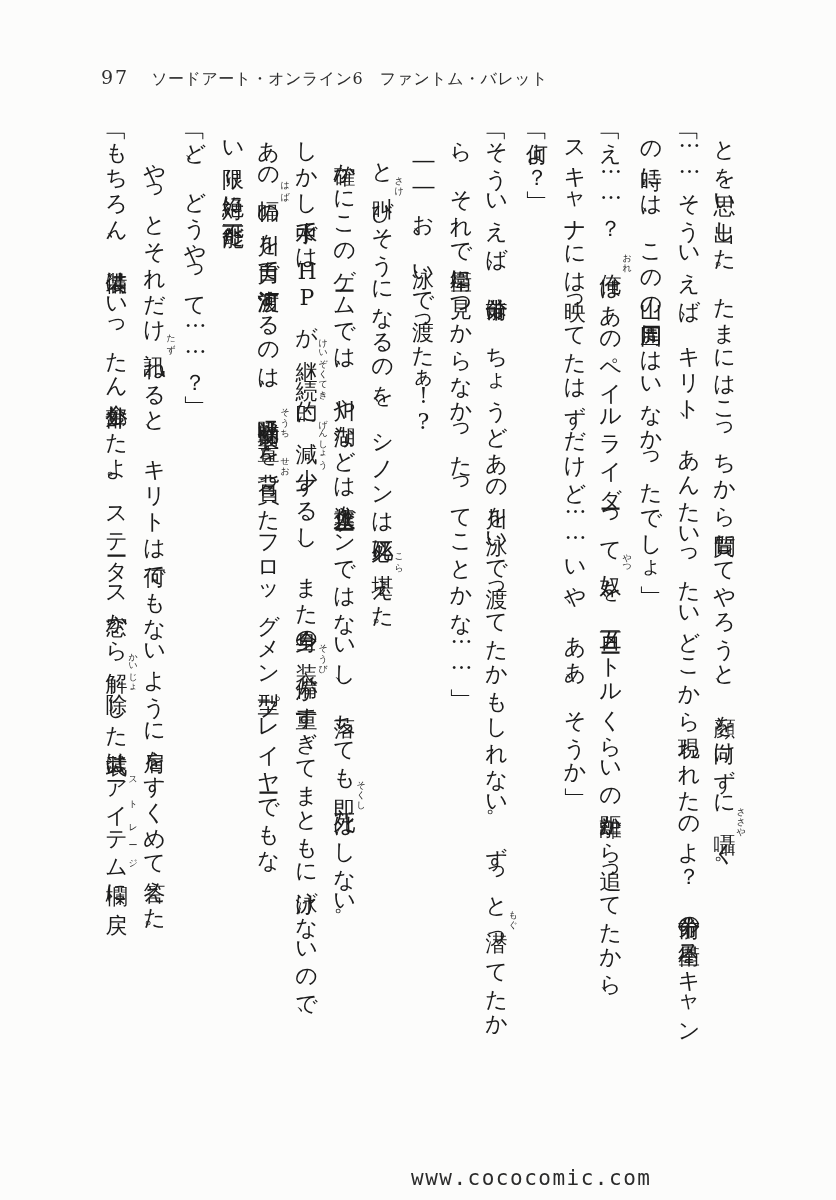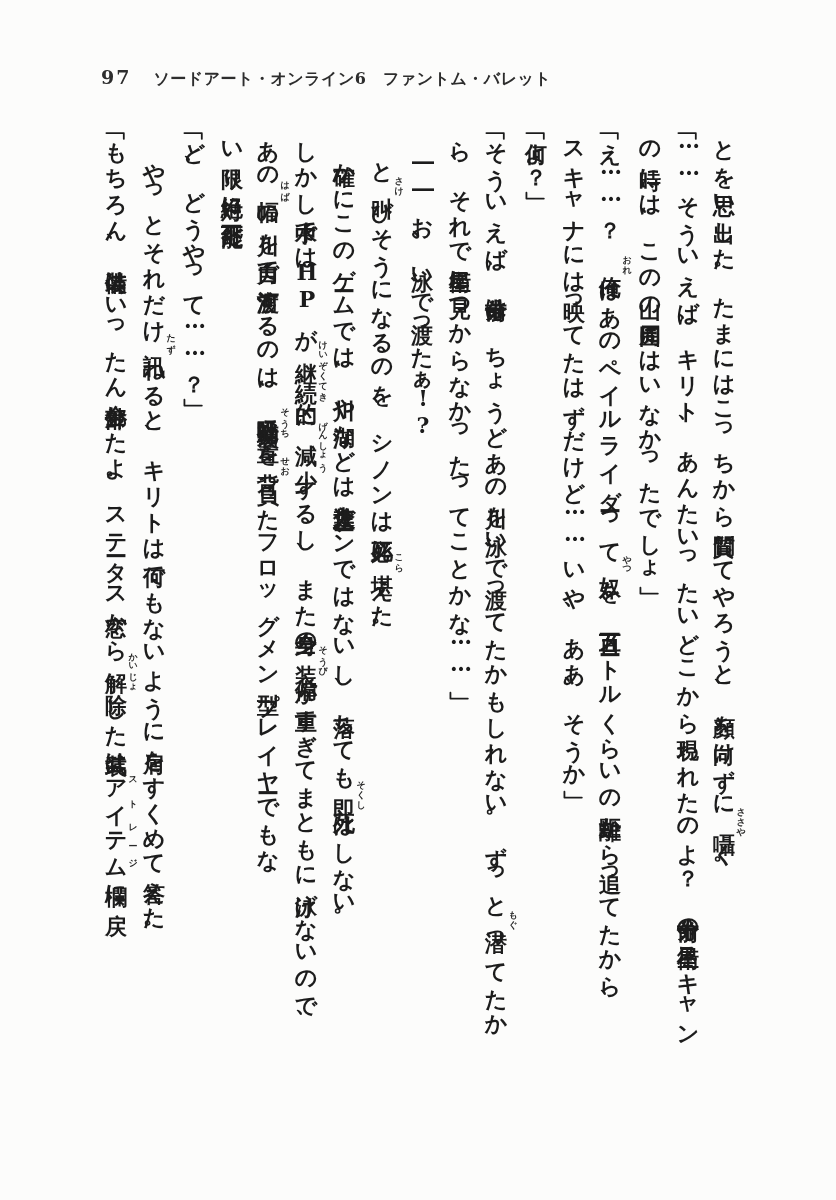--- a/index.html
+++ b/index.html
@@ -9,21 +9,20 @@
     height: 1200px;
     background: #fcfcfb;
     font-family: "DejaVu Serif", "Liberation Serif", serif;
     overflow: hidden;
   }
   .page {
     position: absolute;
     top: 0; left: 0;
     width: 836px;
     height: 1200px;
-    font-weight: bold;
   }
   
   .header {
     position: absolute;
     left: 101px;
     top: 66px;
     color: #2d2d2d;
     white-space: nowrap;
   }
   .pagenum {
@@ -99,14 +98,17 @@
       <div class="col indent">と<ruby>叫<rt>さけ</rt></ruby>びそうになるのを、シノンは必死に<ruby>堪<rt>こら</rt></ruby>えた。</div>
       <div class="col indent">確かにこのゲームでは、川や湖などは進入禁止ゾーンではないし、落ちても<ruby>即死<rt>そくし</rt></ruby>はしない。</div>
       <div class="col">しかし水中ではHPが<ruby>継続的<rt>けいぞくてき</rt></ruby>に<ruby>減少<rt>げんしょう</rt></ruby>するし、また全身の<ruby>装備<rt>そうび</rt></ruby>が重すぎてまともに泳げないので、</div>
       <div class="col">あの<ruby>幅<rt>はば</rt></ruby>の川を自力で渡河するのは、呼吸補助<ruby>装置<rt>そうち</rt></ruby>を<ruby>背負<rt>せお</rt></ruby>ったフロッグメン型プレイヤーでもな</div>
       <div class="col">い限り絶対に不可能だ。</div>
       <div class="col">「ど、どうやって……？」</div>
       <div class="col indent">やっとそれだけ<ruby>訊<rt>たず</rt></ruby>ねると、キリトは何でもないように肩をすくめて答えた。</div>
       <div class="col">「もちろん、装備はいったん全部外したよ。ステータス窓から<ruby>解除<rt>かいじょ</rt></ruby>した武装は<ruby>アイテム欄<rt>ストレージ</rt></ruby>に戻</div>
     </div>
 
+  <div class="footer">
+    <span>www.cococomic.com</span>
+  </div>
 
 </div>
 
 </body></html>

